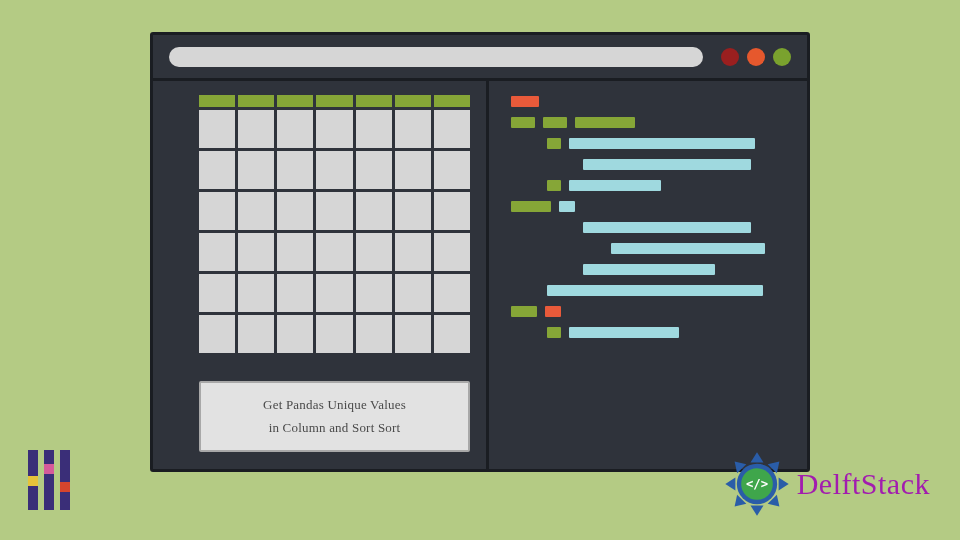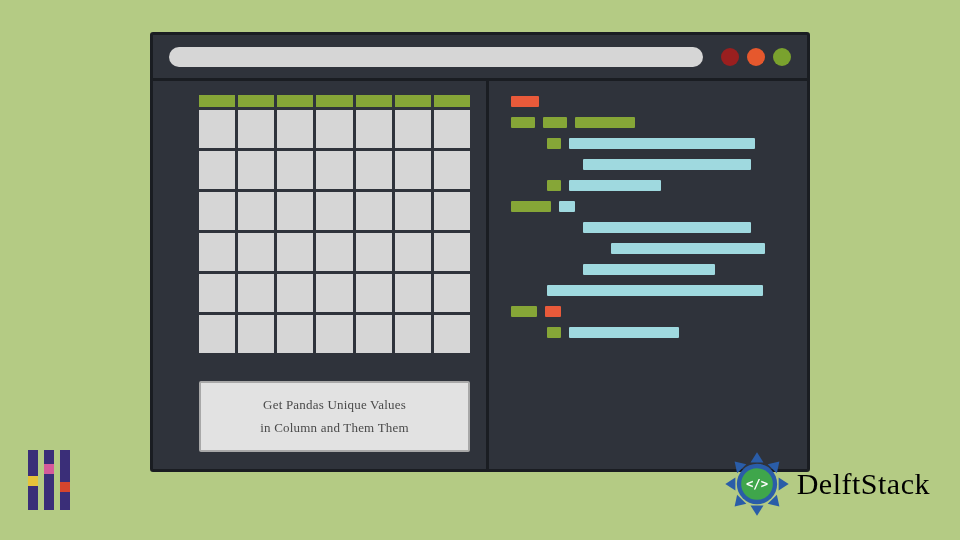--- a/index.html
+++ b/index.html
@@ -124,21 +124,21 @@
   .logo-right {
     position: absolute;
     right: 30px;
     bottom: 20px;
     display: flex;
     align-items: center;
     gap: 4px;
   }
   .ds-text {
     font-size: 30px;
-    color: #000000;
+    color: #a21caf;
     font-family: Georgia, "Times New Roman", serif;
     letter-spacing: 0.5px;
   }
   .ds-icon {
     width: 72px;
     height: 72px;
   }
 </style>
 </head>
 <body>
@@ -216,21 +216,21 @@
               <div class="gcell"></div>
               <div class="gcell"></div>
               <div class="gcell"></div>
               <div class="gcell"></div>
               <div class="gcell"></div>
             </div>
           </div>
       </div>
       <div class="caption">
         <div>Get Pandas Unique Values</div>
-        <div>in Column and Them Them</div>
+        <div>in Column and Sort Sort</div>
       </div>
     </div>
     <div class="right-pane">
       <div class="code" id="code">
           <div class="line ind0">
             <div class="tok t-red" style="width: 28px;"></div>
           </div>
           <div class="line ind0">
             <div class="tok t-olive" style="width: 24px;"></div>
             <div class="tok t-olive" style="width: 24px;"></div>

